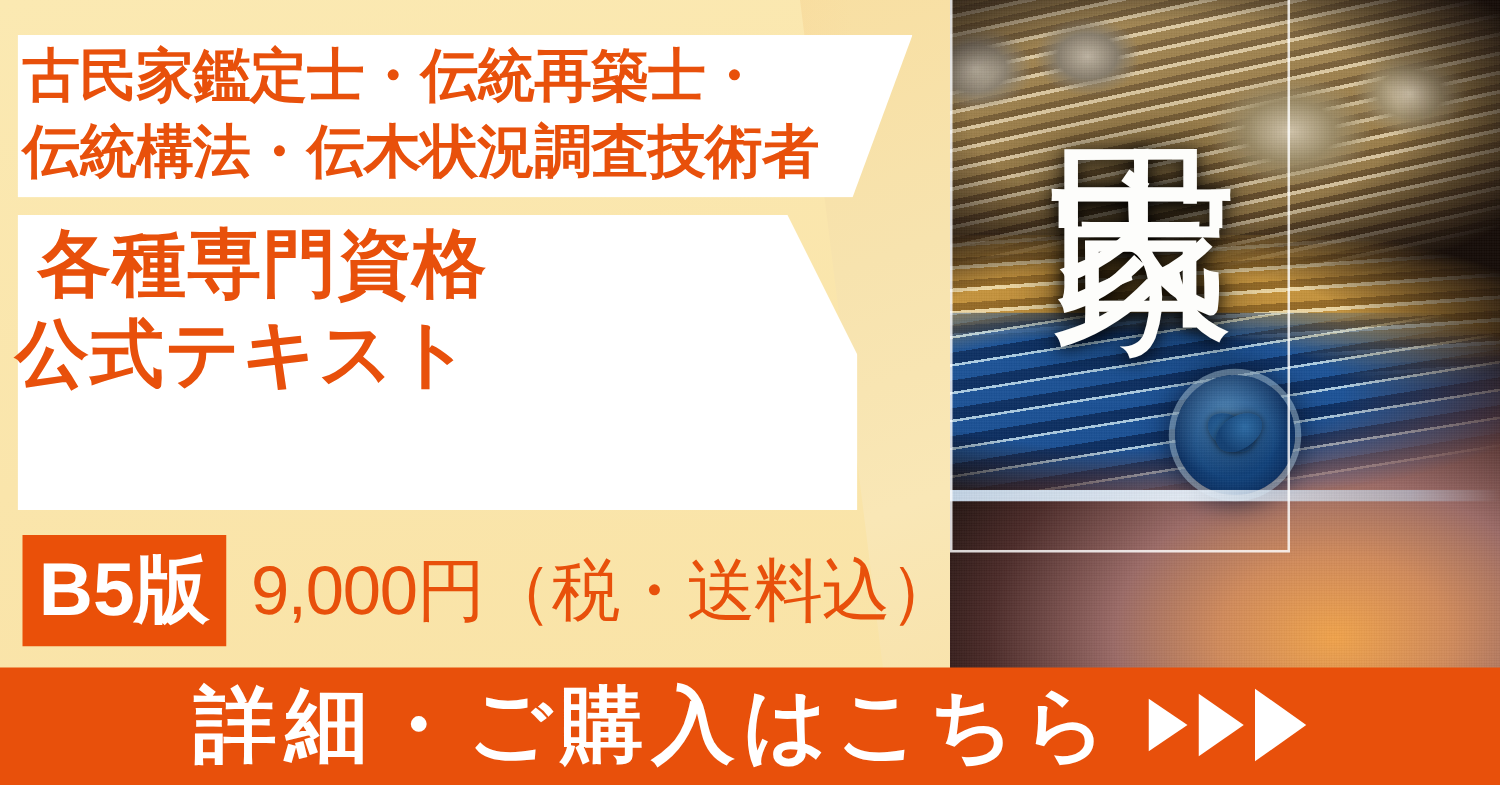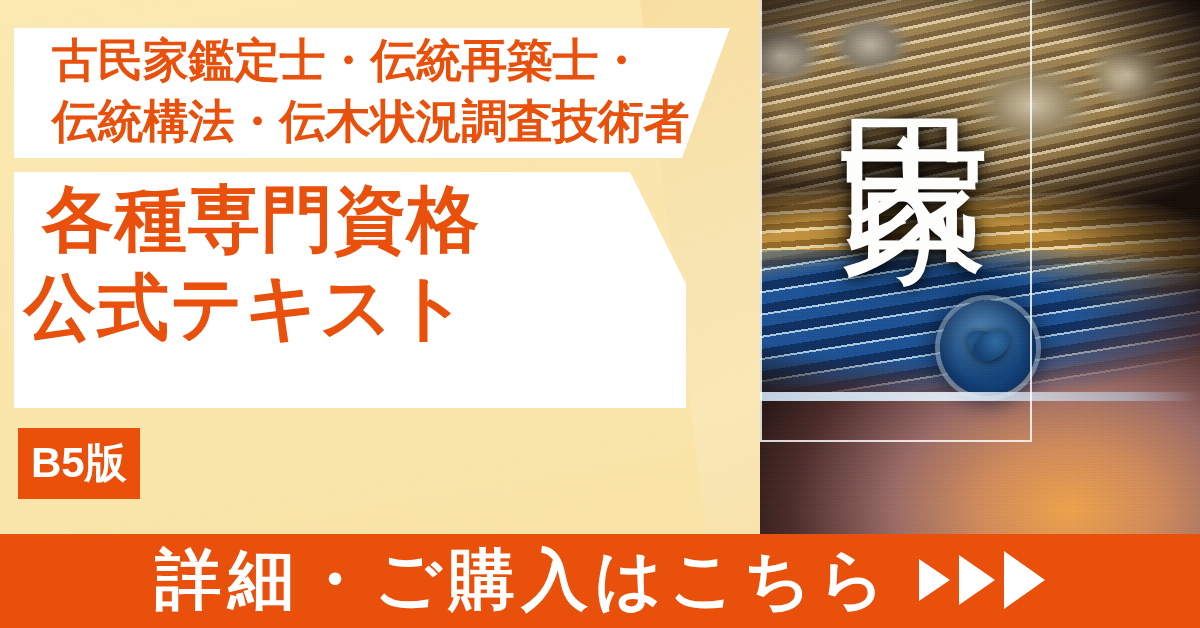--- a/index.html
+++ b/index.html
@@ -156,39 +156,39 @@
             clip-path:polygon(0 0, 616px 0, 672px 112px, 672px 236px, 0 236px);
   }
 
   
   .qual-list{
     position:absolute;left:18px;top:30px;width:710px;
     color:#e8500b;font-weight:700;
     font-size:46px;line-height:1.33;letter-spacing:-0.5px;
     white-space:nowrap;
   }
-  .qual-line{display:block;margin-left:34px;}
+  .qual-line{display:block;}
 
   .headline{
-    position:absolute;left:24px;top:176px;width:676px;
+    position:absolute;left:12px;top:176px;width:676px;
     color:#e8500b;font-weight:700;
-    font-size:72px;line-height:1.22;letter-spacing:1px;
+    font-size:59px;line-height:1.22;letter-spacing:1px;
     white-space:nowrap;
   }
   .hl-1{display:block;padding-left:18px;}
   .hl-2{display:block;}
 
   
   .price-row{
     position:absolute;left:18px;top:428px;
     display:flex;align-items:center;gap:20px;
   }
   .badge{
     background:#ea5009;color:#ffffff;
-    font-size:42px;font-weight:700;line-height:1;
+    font-size:60px;font-weight:700;line-height:1;
     padding:14px 13px 15px;letter-spacing:0px;
     white-space:nowrap;
   }
   .price-text{
     color:#e8500b;font-size:55px;font-weight:400;line-height:1;
     white-space:nowrap;letter-spacing:-1px;
   }
 
   
   .cta{
@@ -241,20 +241,21 @@
     <span class="qual-line">伝統構法・伝木状況調査技術者</span>
   </div>
 
   <div class="headline">
     <span class="hl-1">各種専門資格</span>
     <span class="hl-2">公式テキスト</span>
   </div>
 
   <div class="price-row">
     <span class="badge">B5版</span>
+    <span class="price-text">9,000円（税・送料込）</span>
   </div>
 
   <div class="cta">
     <span class="cta-text">詳細・ご購入はこちら</span>
     <span class="cta-arrows">
       <span class="arrow a1"></span>
       <span class="arrow a2"></span>
       <span class="arrow a3"></span>
     </span>
   </div>

